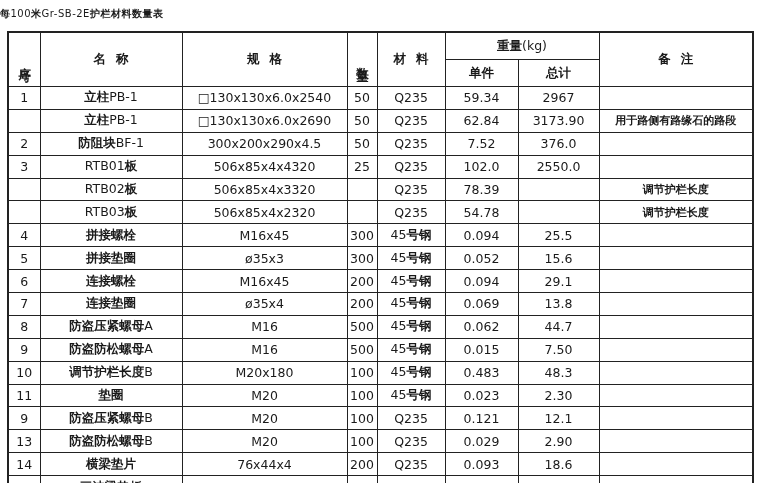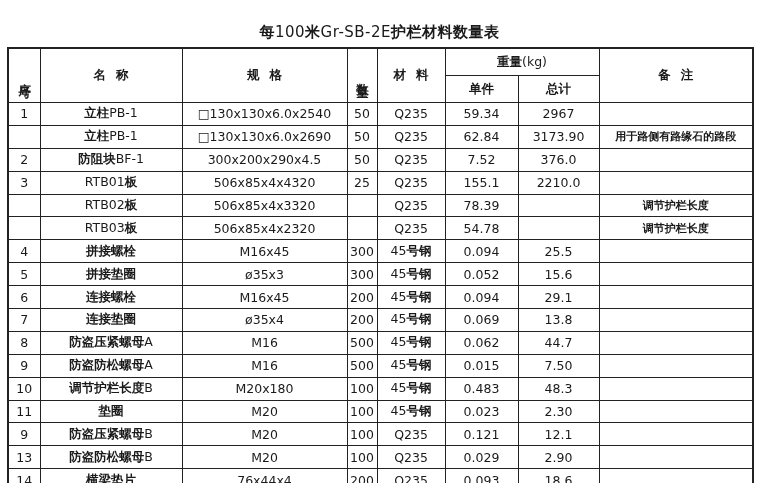--- a/index.html
+++ b/index.html
@@ -10,23 +10,22 @@
   html,body{margin:0;padding:0;}
   body{
     width:759px;height:483px;
     background:var(--background);
     color:var(--text);
     font-family:"DejaVu Sans","Liberation Sans",sans-serif;
     overflow:hidden;
   }
   .title{
     height:24px;
-    padding-top:23px;
-    text-align:center;
-    font-size:15px;
+    padding-top:7px;
+    font-size:10px;
     letter-spacing:0.5px;
   }
   b{font-weight:bold;}
   table{
     border-collapse:collapse;
     table-layout:fixed;
     margin-left:7px;
     width:745px;
     border:2px solid var(--border);
   }
@@ -112,22 +111,22 @@
         <td>7.52</td>
         <td>376.0</td>
         <td></td>
       </tr>
       <tr>
         <td>3</td>
         <td>RTB01<b>板</b></td>
         <td>506x85x4x4320</td>
         <td>25</td>
         <td>Q235</td>
-        <td>155.1</td>
-        <td>2210.0</td>
+        <td>102.0</td>
+        <td>2550.0</td>
         <td></td>
       </tr>
       <tr>
         <td></td>
         <td>RTB02<b>板</b></td>
         <td>506x85x4x3320</td>
         <td></td>
         <td>Q235</td>
         <td>78.39</td>
         <td></td>

